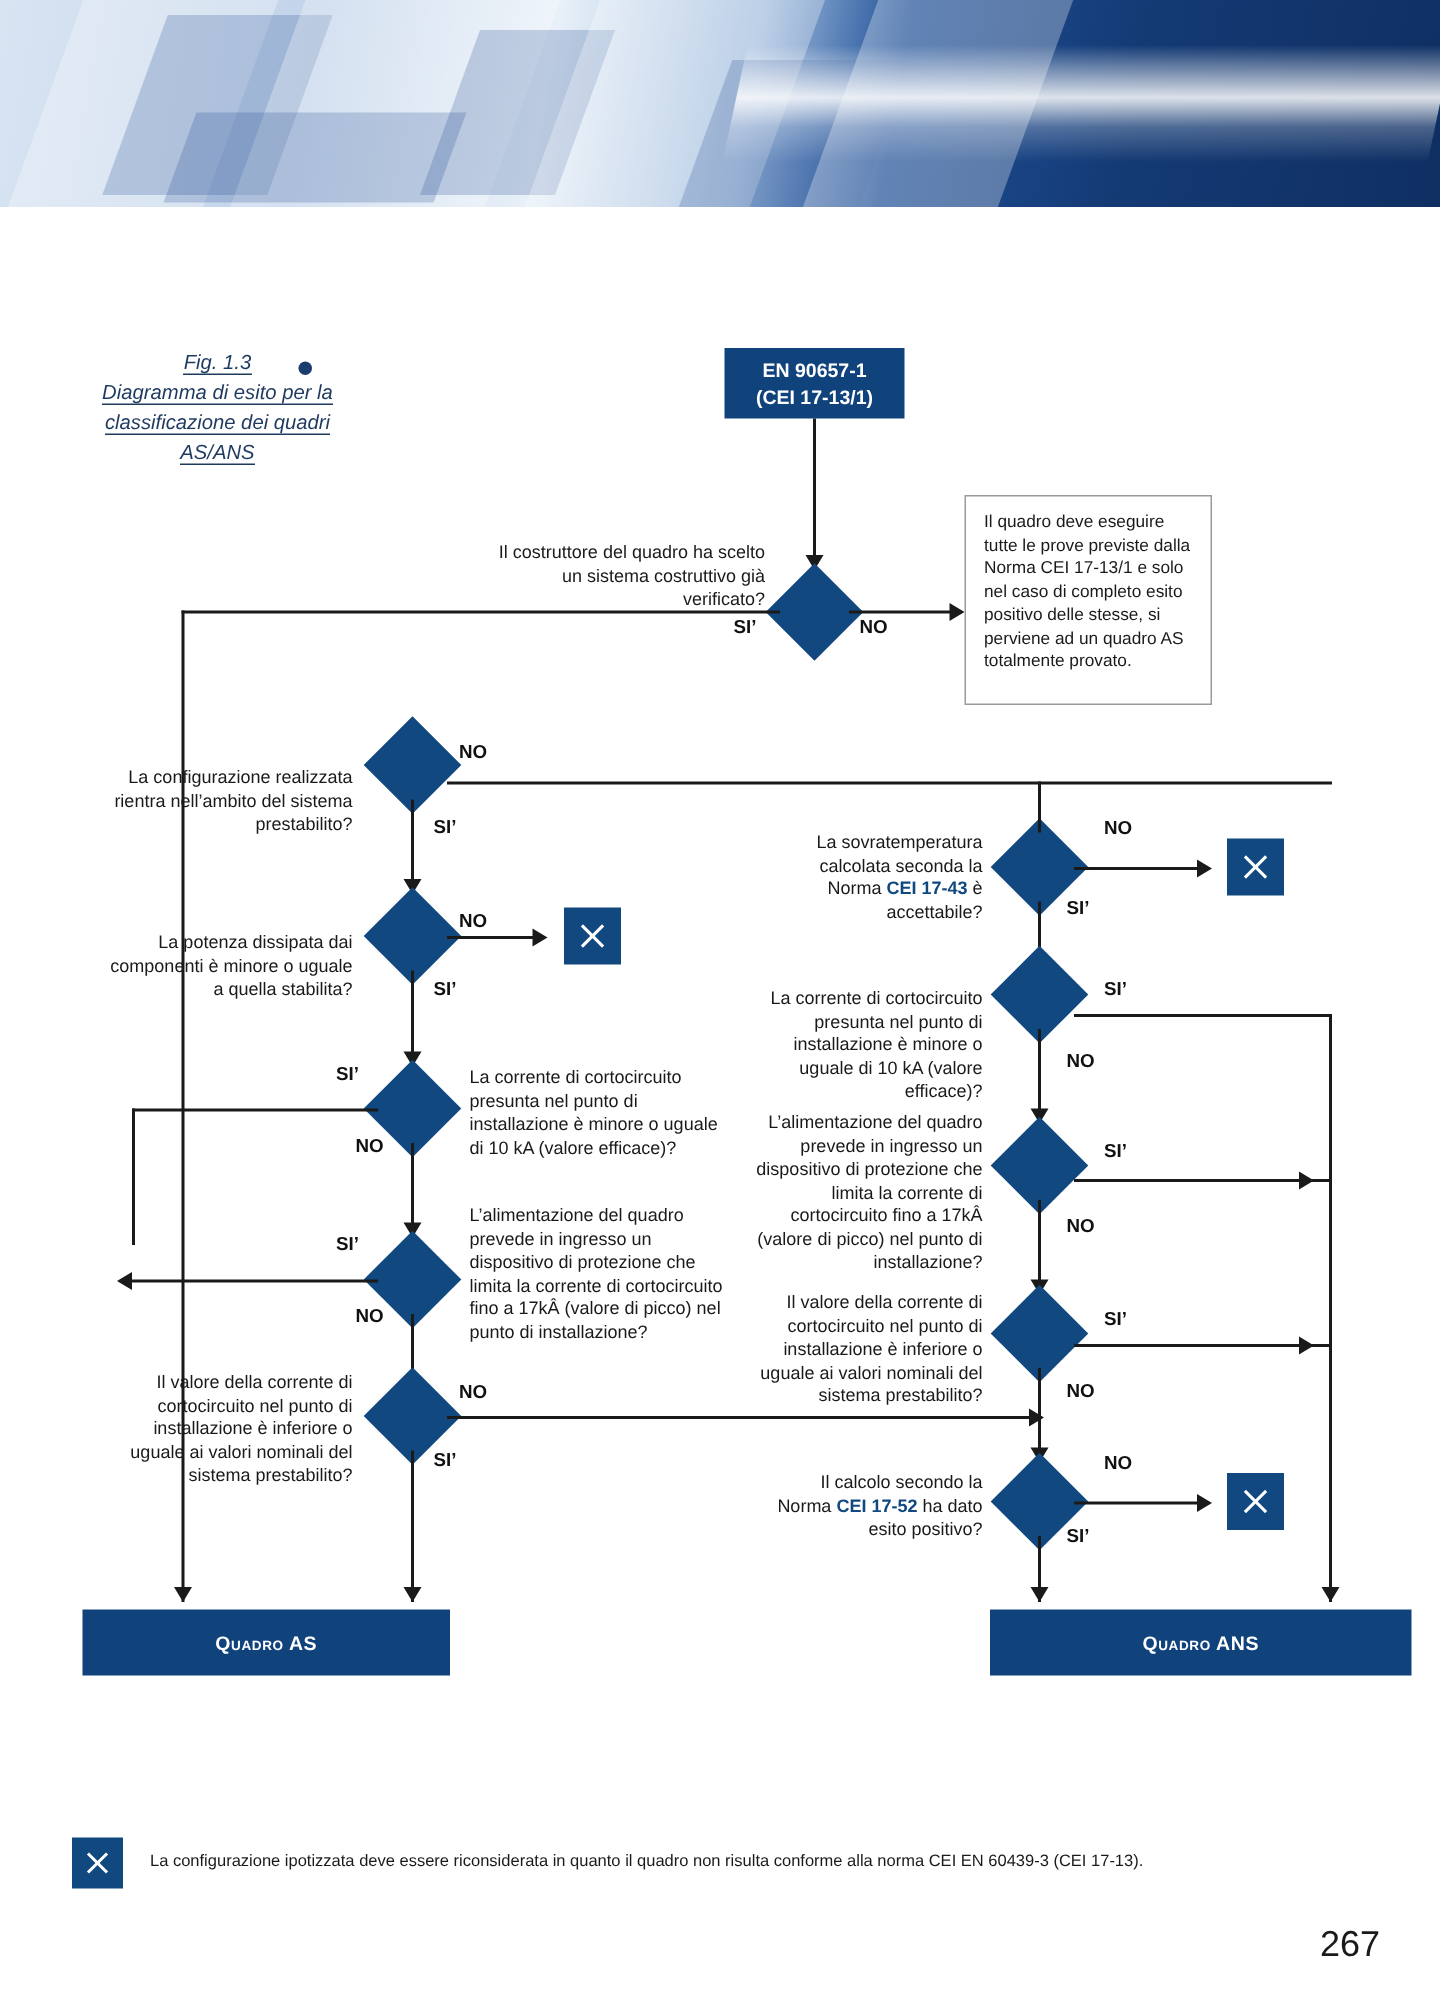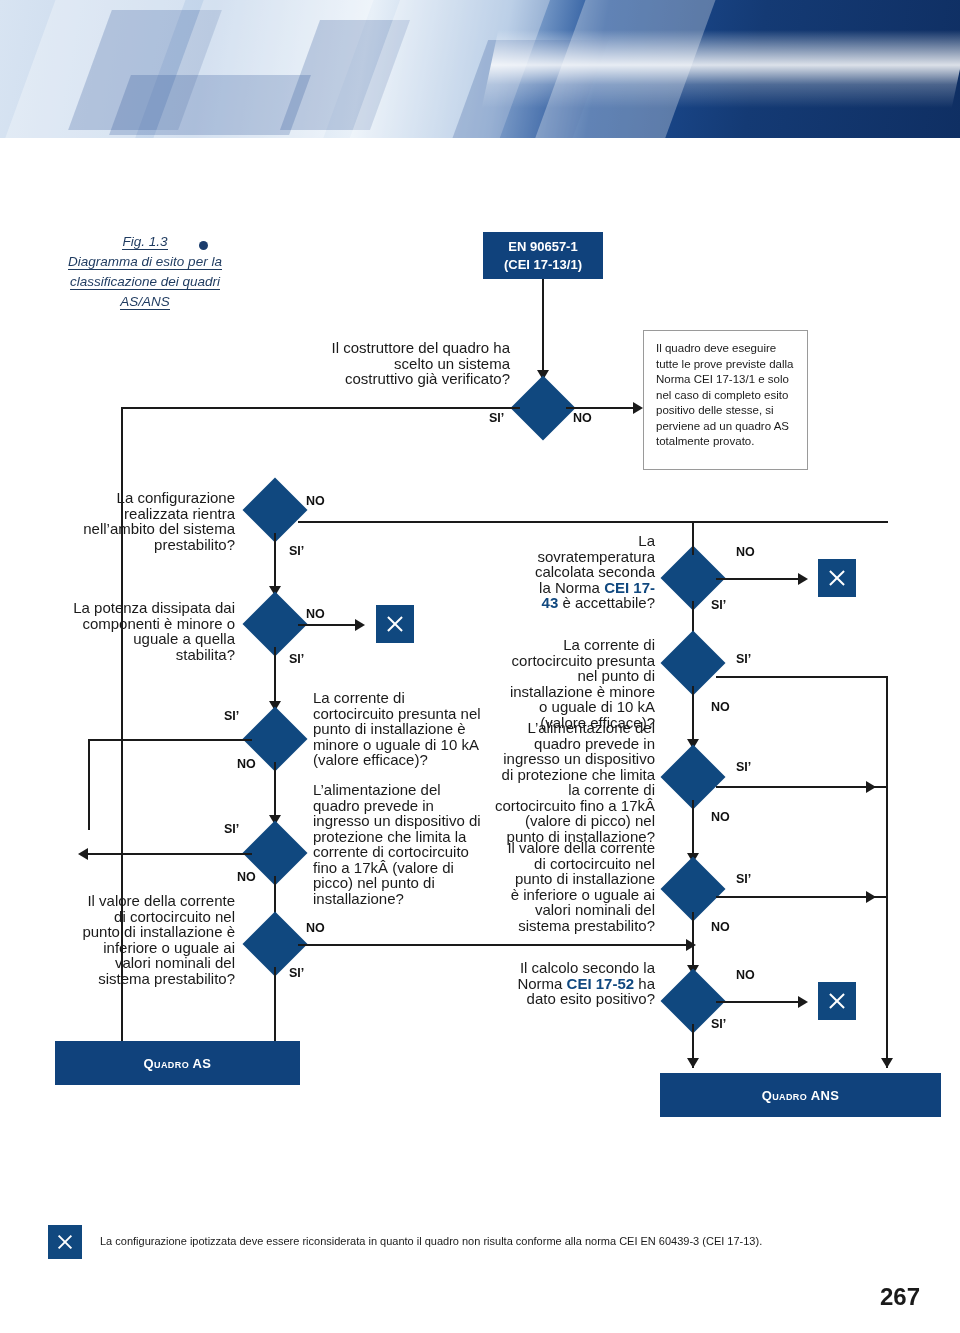--- a/index.html
+++ b/index.html
@@ -21,21 +21,21 @@
   
   #caption{position:absolute;left:45px;top:232px;width:200px;text-align:center;
     font-style:italic;font-size:13.5px;line-height:20px;color:#1e3a5f;}
   #caption span{border-bottom:1px solid #1e3a5f;display:inline;}
   #capdot{position:absolute;left:199px;top:241px;width:9px;height:9px;border-radius:50%;background:#1b3d6d;}
   
   .navybox{position:absolute;background:#10427c;color:#fff;font-weight:bold;
     display:flex;align-items:center;justify-content:center;text-align:center;line-height:18px;}
   .obox{position:absolute;border:1px solid #9a9a9a;background:#fff;
     font-size:11.5px;line-height:15.5px;padding:10px 12px;box-sizing:border-box;color:#1a1a1a;}
-  .qtext{position:absolute;font-size:15px;line-height:15.5px;color:#1a1a1a;}
+  .qtext{position:absolute;font-size:12px;line-height:15.5px;color:#1a1a1a;margin-top:21px;}
   .ta-r{text-align:right;}
   .ta-l{text-align:left;}
   .diamond{position:absolute;width:46px;height:46px;background:#10487f;transform:rotate(45deg);}
   .xbox{position:absolute;width:38px;height:38px;background:#10487f;}
   .xbox:before,.xbox:after{content:"";position:absolute;left:9px;top:18px;width:20px;height:2px;background:#fff;}
   .xbox:before{transform:rotate(45deg);}
   .xbox:after{transform:rotate(-45deg);}
   .lbl{position:absolute;font-size:12.5px;font-weight:bold;color:#111;}
   .hline{position:absolute;height:2px;background:#1a1a1a;}
   .vline{position:absolute;width:2px;background:#1a1a1a;}
@@ -46,21 +46,21 @@
   
   .terminal{position:absolute;height:44px;background:#10427c;color:#fff;
     display:flex;align-items:center;justify-content:center;font-size:13px;font-weight:bold;
     font-variant:small-caps;letter-spacing:.4px;}
   
   #fnbox{position:absolute;left:48px;top:1225px;width:34px;height:34px;background:#10487f;}
   #fnbox:before,#fnbox:after{content:"";position:absolute;left:8px;top:16px;width:18px;height:2px;background:#fff;}
   #fnbox:before{transform:rotate(45deg);}
   #fnbox:after{transform:rotate(-45deg);}
   #fntext{position:absolute;left:100px;top:1234px;width:820px;font-size:11px;line-height:15px;color:#1a1a1a;}
-  #pagenum{position:absolute;right:40px;bottom:22px;font-size:24px;font-weight:bold;color:#1a1a1a;text-align:right;}
+  #pagenum{position:absolute;right:40px;bottom:22px;font-size:24px;font-weight:normal;color:#1a1a1a;text-align:right;}
 </style>
 </head>
 <body>
 
 <div id="banner">
   <div class="bshape" style="left:30px;top:-20px;width:130px;height:180px;"></div>
   <div class="bshape2" style="left:90px;top:10px;width:110px;height:120px;"></div>
   <div class="bshape" style="left:180px;top:-10px;width:170px;height:150px;"></div>
   <div class="bshape2" style="left:300px;top:20px;width:90px;height:110px;"></div>
   <div class="bshape" style="left:380px;top:-30px;width:150px;height:170px;"></div>
@@ -207,18 +207,18 @@
   <span>Il calcolo secondo la Norma </span><span class="accent">CEI 17-52</span><span> ha dato esito positivo?</span>
 </div>
 <div class="lbl" style="left:736px;top:968px;">NO</div>
 <div class="lbl" style="left:711px;top:1017px;">SI’</div>
 <div class="hline" style="left:716px;top:1001px;width:86px;"></div>
 <div class="arr-r" style="left:798px;top:996px;"></div>
 <div class="xbox" style="left:818px;top:982px;"></div>
 <div class="vline" style="left:692px;top:1024px;height:44px;"></div>
 <div class="arr-d" style="left:687px;top:1058px;"></div>
 
-<div class="terminal" style="left:55px;top:1041px;width:245px;">Quadro AS</div>
+<div class="terminal" style="left:55px;top:1073px;width:245px;">Quadro AS</div>
 <div class="terminal" style="left:660px;top:1073px;width:281px;">Quadro ANS</div>
 
 <div id="fnbox"></div>
 <div id="fntext">La configurazione ipotizzata deve essere riconsiderata in quanto il quadro non risulta conforme alla norma CEI EN 60439-3 (CEI 17-13).</div>
 <div id="pagenum">267</div>
 
 </body></html>

